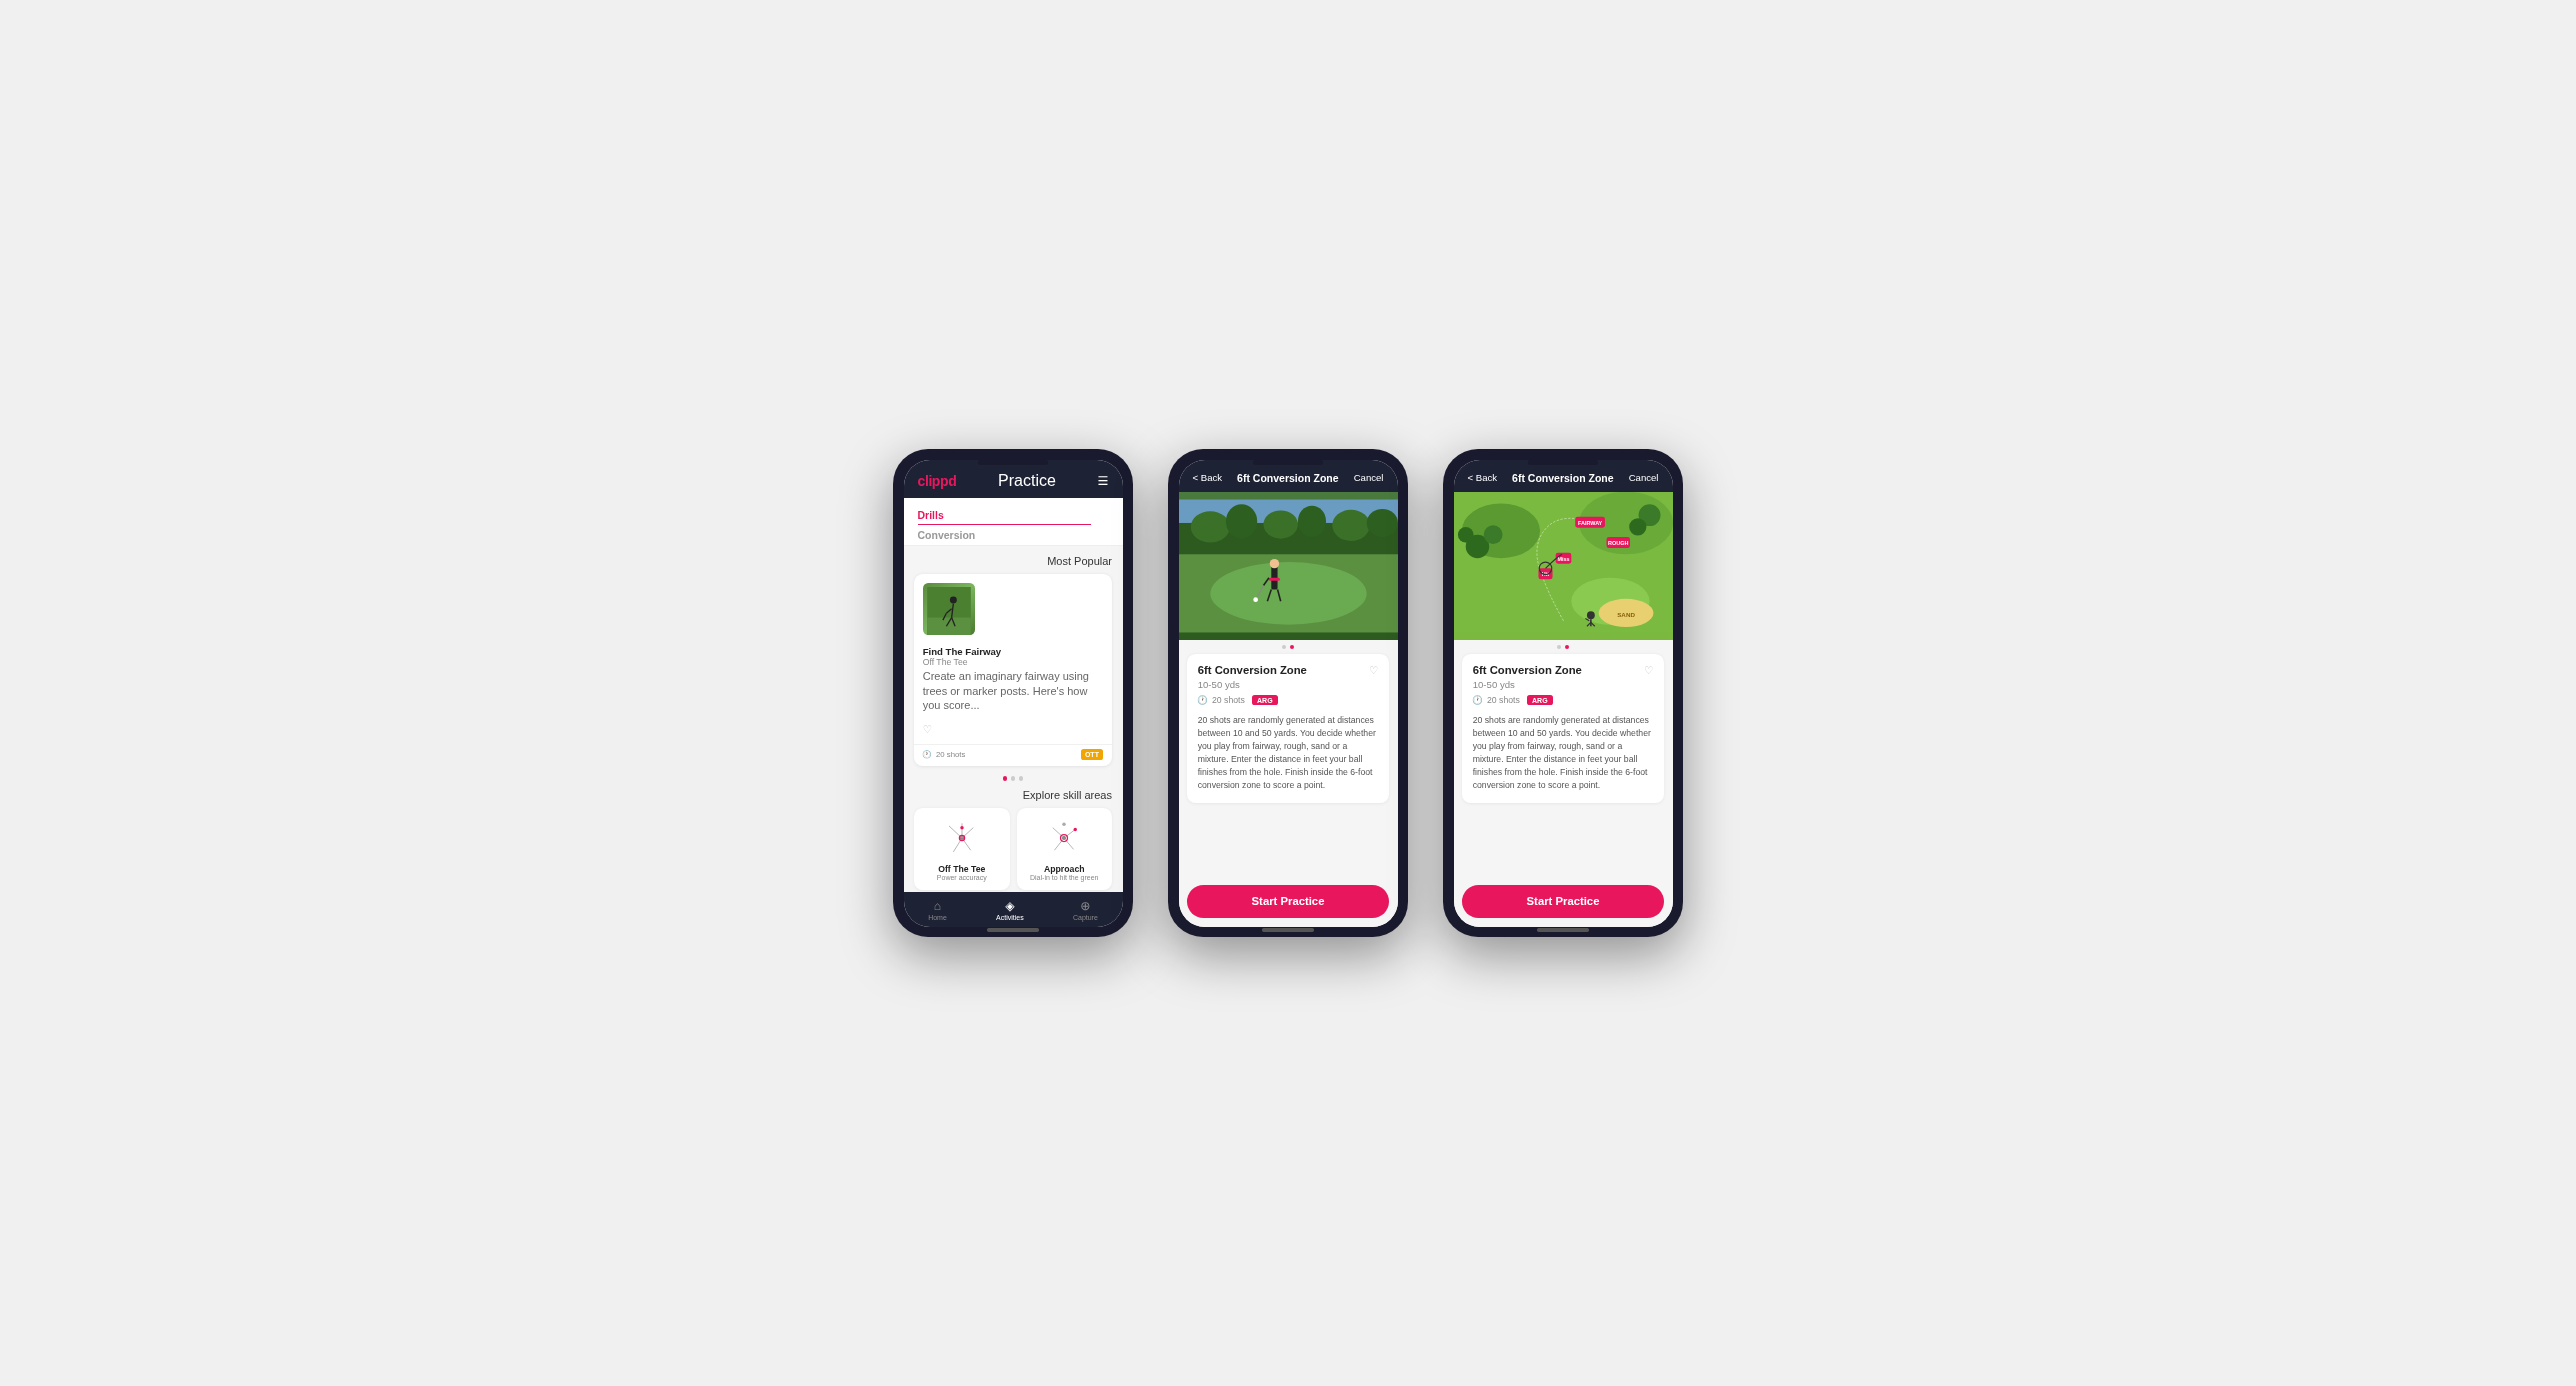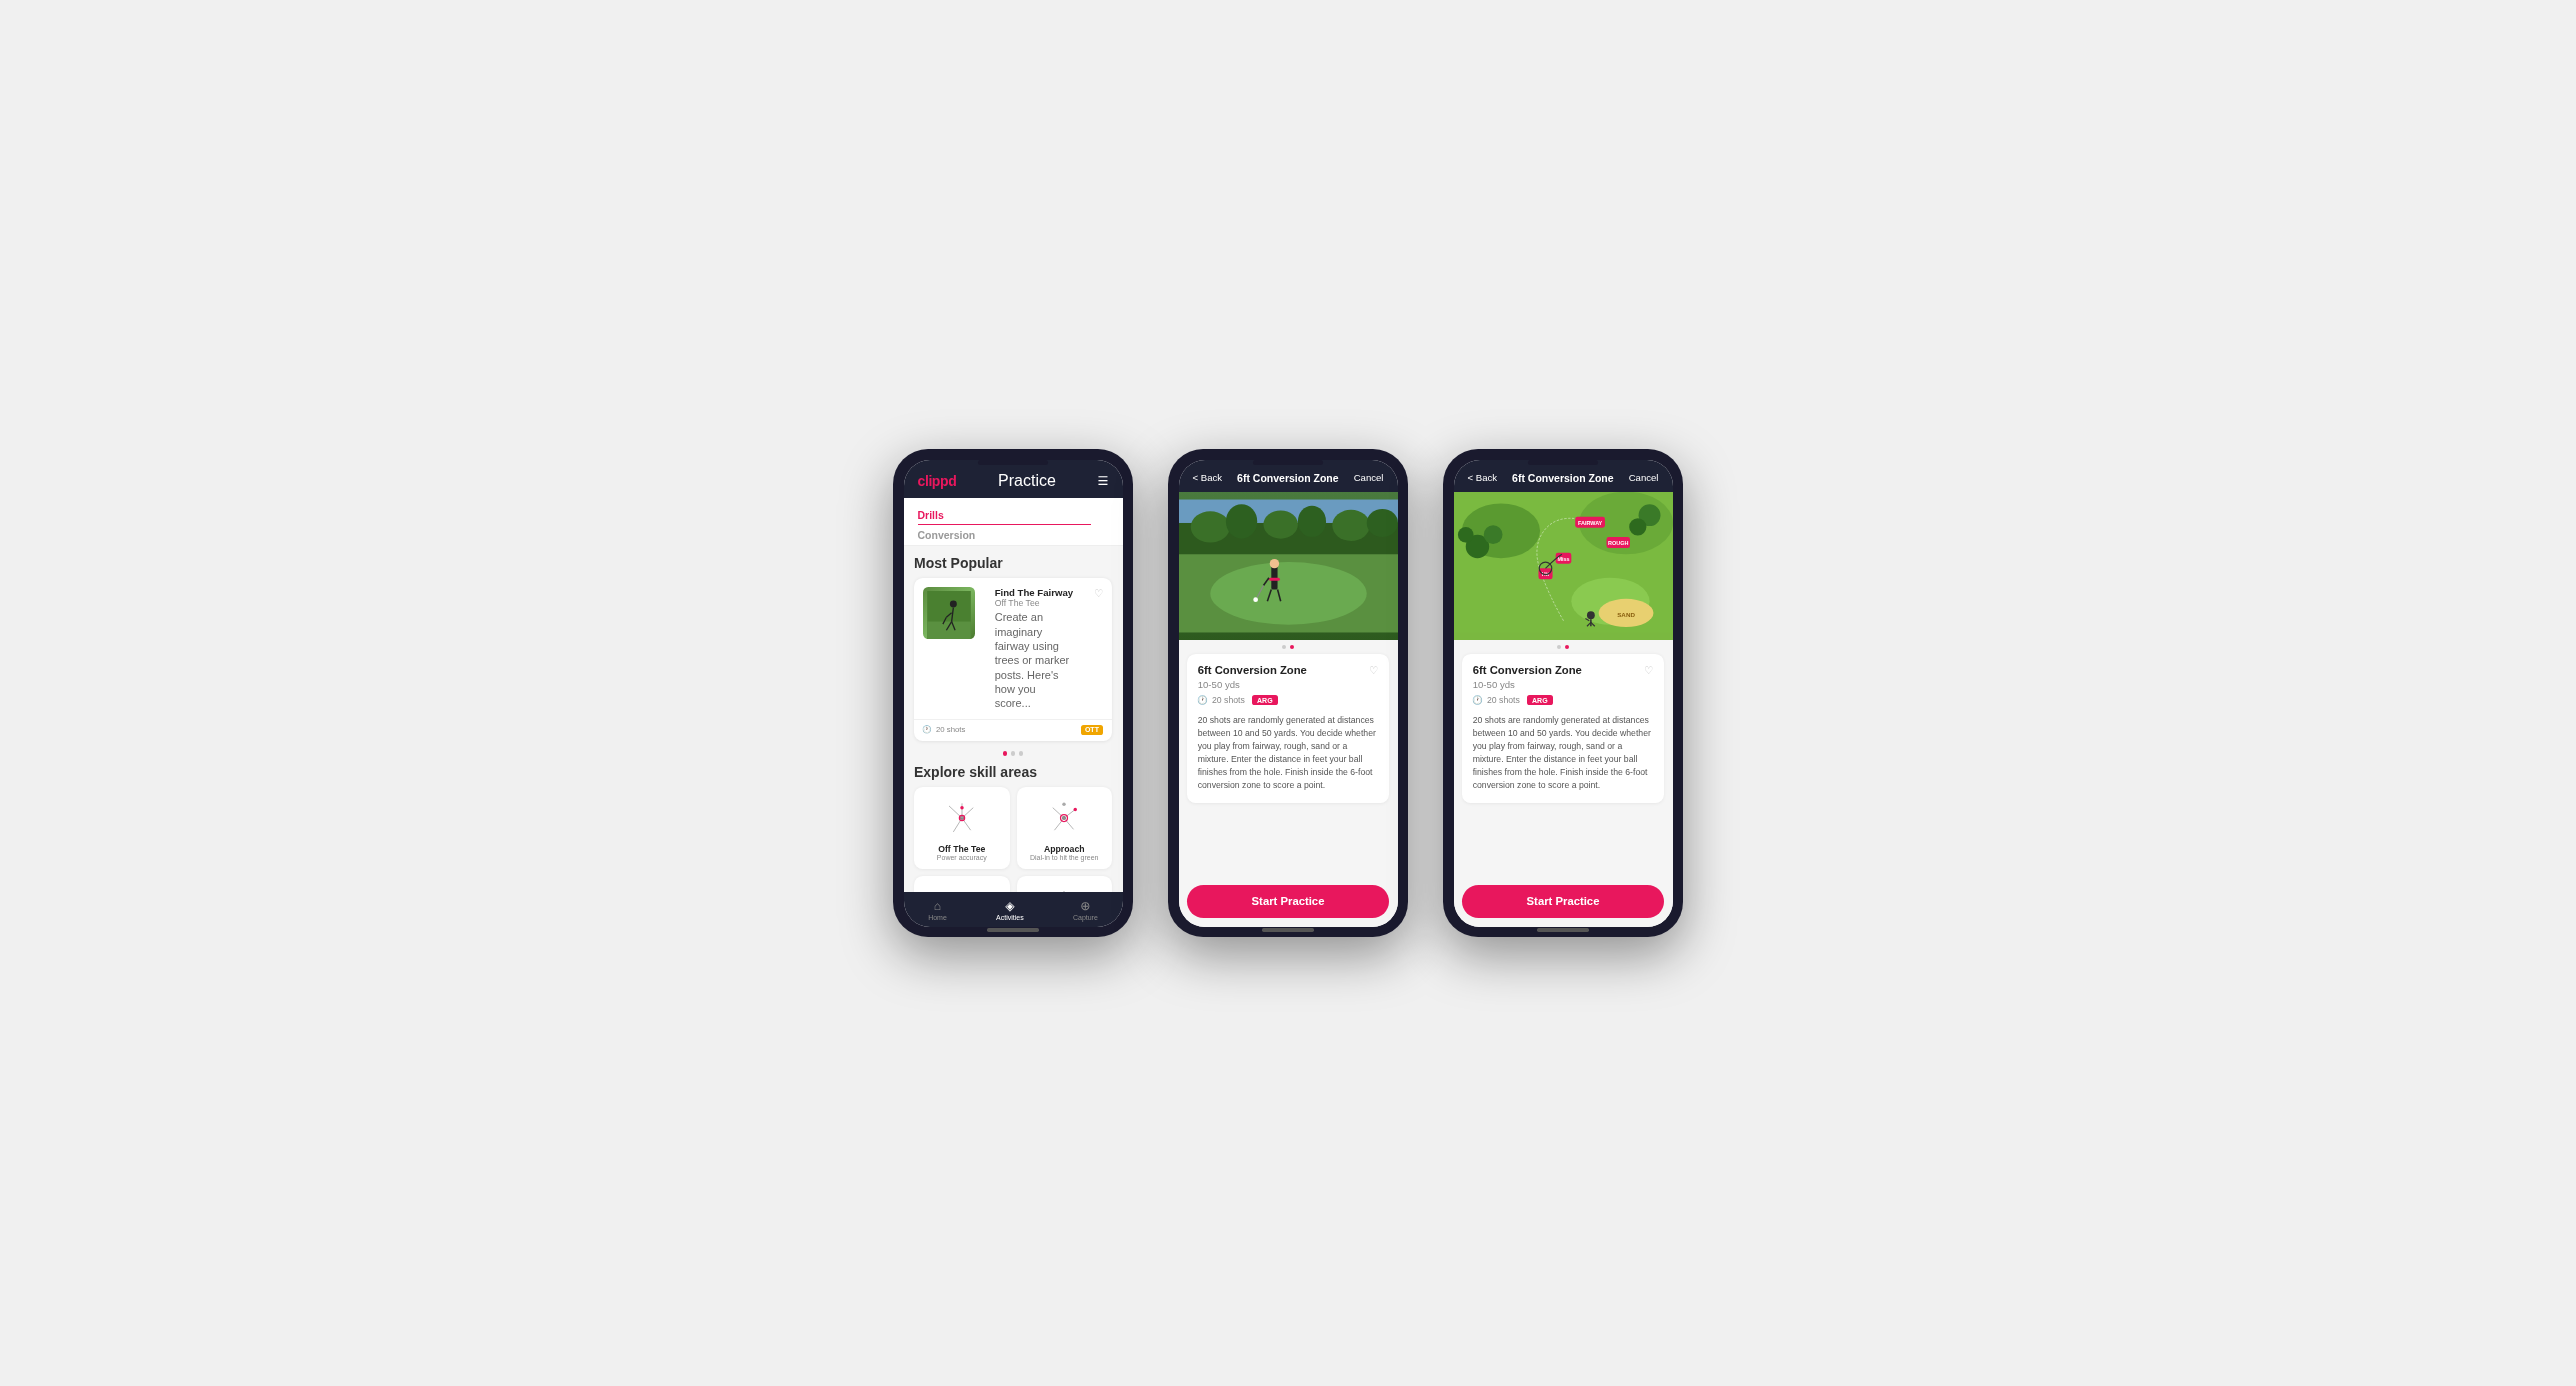--- a/index.html
+++ b/index.html
@@ -103,36 +103,38 @@
       color: #e8175d;
       border-bottom-color: #e8175d;
     }
     .p1-content {
       flex: 1;
       overflow-y: auto;
       background: #f5f5f5;
       padding: 8.7px 10.5px;
     }
     .p1-section-title {
-      font-size: 14px;
-      font-weight: 700;
+      font-size: 11px;
+      font-weight: 400;
       color: #333;
       margin-bottom: 7px;
+      text-align: right;
     }
     .drill-card {
       background: #fff;
       border-radius: 8.7px;
       overflow: hidden;
       margin-bottom: 7px;
       box-shadow: 0 0.9px 3.5px rgba(0,0,0,0.08);
     }
     .drill-card-inner {
       display: flex;
       padding: 8.7px;
-      gap: 20px;
+      gap: 11px;
+      flex-direction: column;
     }
     .drill-thumb {
       width: 52px;
       height: 52px;
       border-radius: 5.2px;
       background: #7a9a5e;
       flex-shrink: 0;
       overflow: hidden;
       position: relative;
     }

